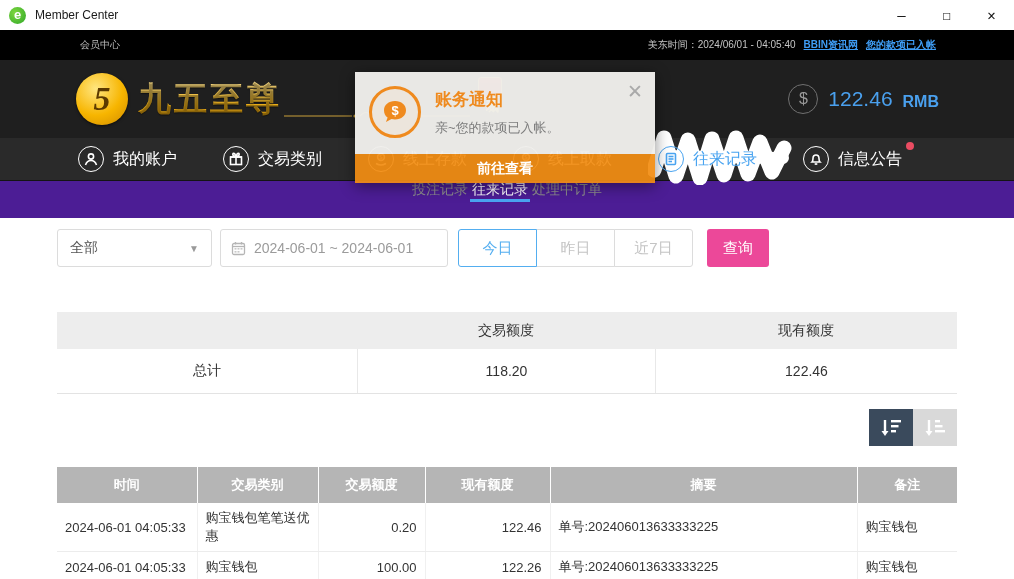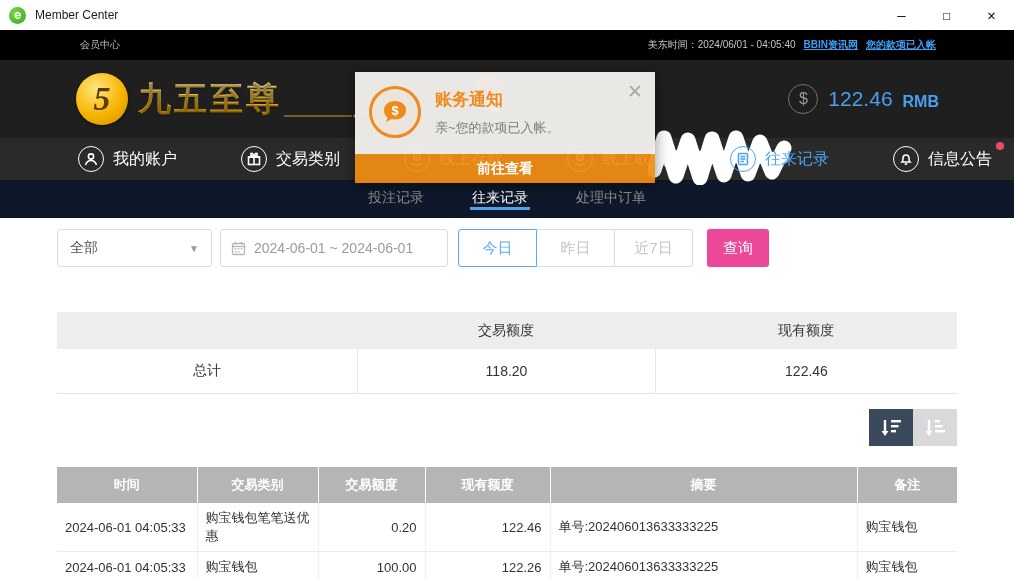--- a/index.html
+++ b/index.html
@@ -54,31 +54,31 @@
     align-self:flex-start; margin-top:4px;
   }
   .scribble { position:absolute; left:648px; top:70px; }
   .wallet { position:absolute; right:75px; top:0; height:78px; display:flex; align-items:center; gap:10px; }
   .wallet-icon { width:30px; height:30px; border:1px solid #707070; border-radius:50%;
     color:#9a9a9a; font-size:16px; display:flex; align-items:center; justify-content:center; }
   .wallet-amount { color:#4aa0ee; font-size:21px; }
   .wallet-currency { color:#4aa0ee; font-size:16px; font-weight:bold; align-self:center; margin-top:6px; }
 
   
-  .nav { height:42px; background:#2a2a2a; display:flex; align-items:center; padding-left:78px; gap:64px; }
+  .nav { height:42px; background:#2a2a2a; display:flex; align-items:center; padding-left:78px; gap:46px; }
   .nav-item { display:flex; align-items:center; gap:9px; color:#fff; font-size:16px; cursor:pointer; position:relative; }
   .nav-item.active { color:#4aa4f0; }
   .nav-icon { width:26px; height:26px; border:1.5px solid currentColor; border-radius:50%;
     display:flex; align-items:center; justify-content:center; }
   .nav-icon svg { stroke:currentColor; fill:none; stroke-width:1.6; }
   .nav-dot { position:absolute; right:-12px; top:-4px; width:8px; height:8px; border-radius:50%; background:#ea4c62; }
 
   
-  .subnav { height:38px; background:#0f172a; border-top:1px solid #141414;
-    display:flex; justify-content:center; align-items:center; gap:44px; }
+  .subnav { height:38px; background:#4c1d95; border-top:1px solid #141414;
+    display:flex; justify-content:center; align-items:flex-start; }
   .subnav-tab { display:flex; align-items:center; color:#8d8d8d; font-size:14px;
     cursor:pointer; border-bottom:3px solid transparent; padding:0 2px; }
   .subnav-tab.active { color:#fff; border-bottom-color:#4aa3f0; }
 
   
   .filters { display:flex; align-items:center; margin:10px 57px 0; height:40px; }
   .select-box { width:155px; height:38px; border:1px solid #dcdcdc; border-radius:3px;
     display:flex; align-items:center; padding:0 12px; font-size:14px; color:#555; cursor:pointer; }
   .select-caret { margin-left:auto; color:#9a9a9a; font-size:10px; }
   .date-box { width:228px; height:38px; border:1px solid #dcdcdc; border-radius:3px; margin-left:8px;

